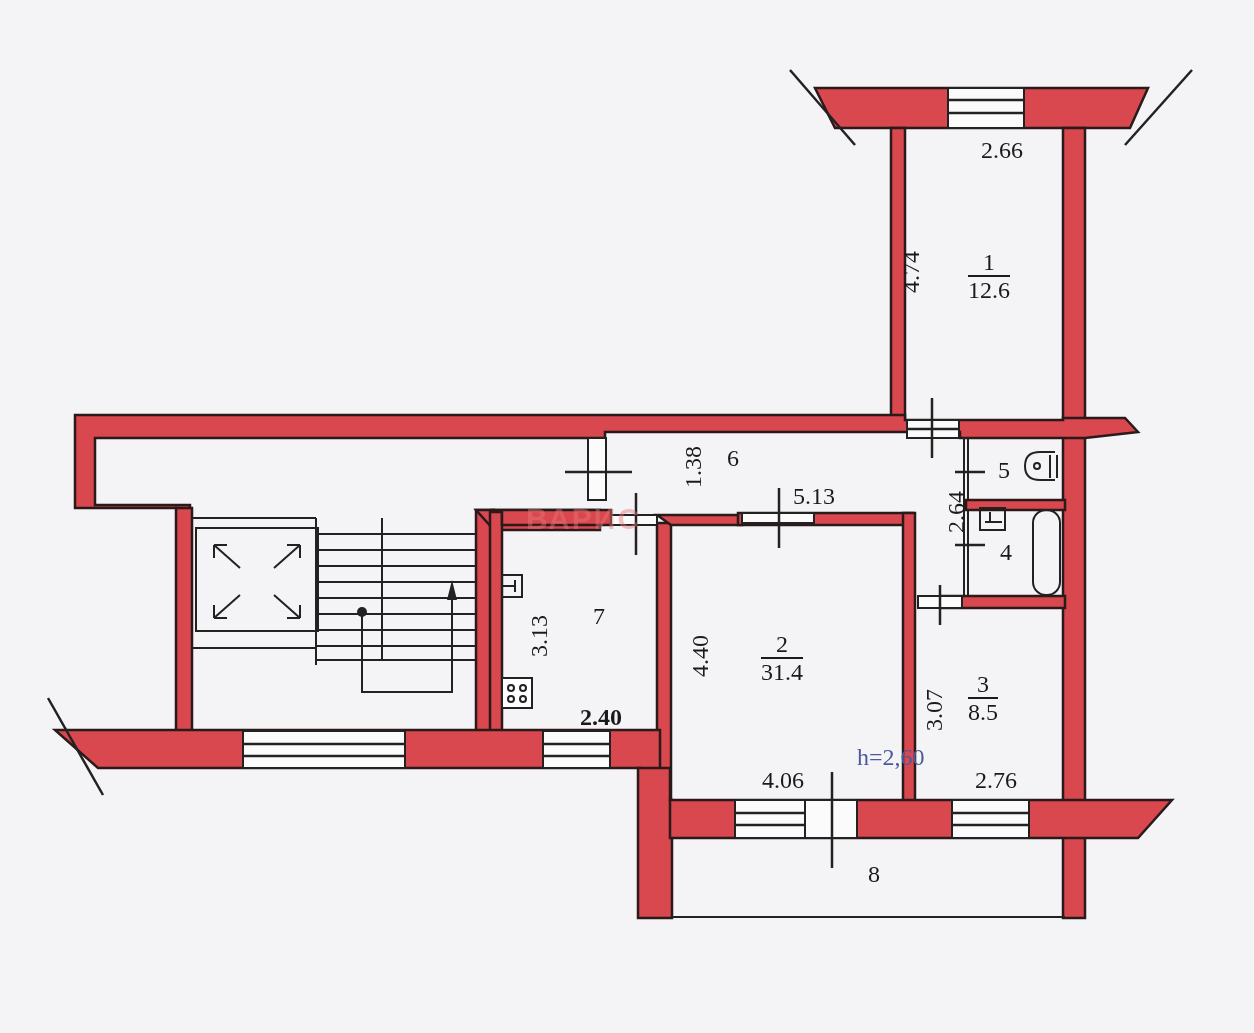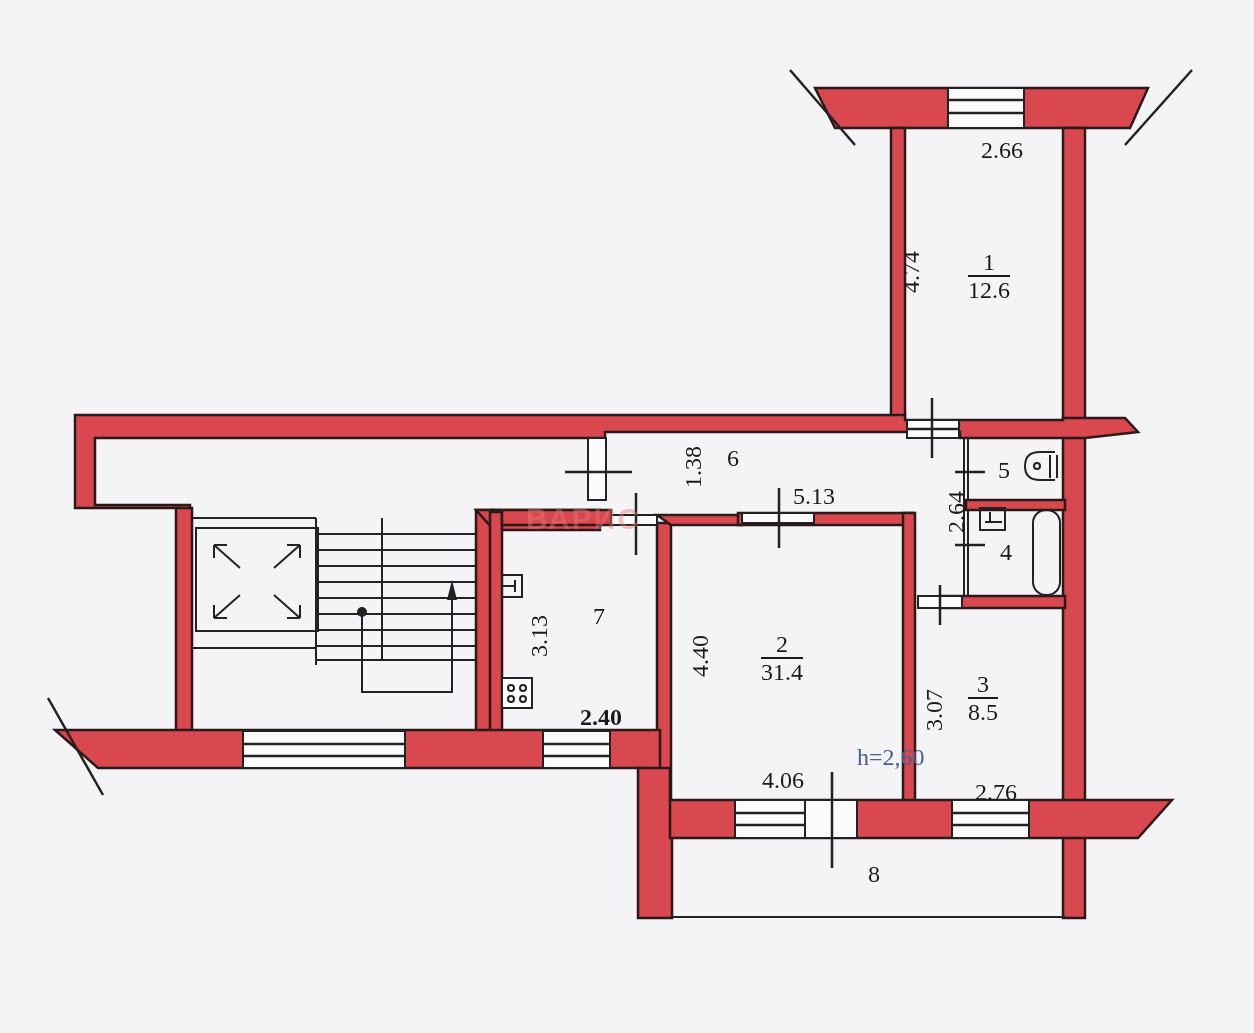--- a/index.html
+++ b/index.html
@@ -198,17 +198,17 @@
   <span class="den">31.4</span>
 </div>
 <div class="lbl height" style="left:817px;top:745px;">h=2,60</div>
 <div class="lbl" style="left:762px;top:768px;">4.06</div>
 
 <div class="lbl rot" style="left:913px;top:698px;">3.07</div>
 <div class="frac" style="left:968px;top:672px;">
   <span class="num">3</span>
   <span class="den">8.5</span>
 </div>
-<div class="lbl" style="left:975px;top:768px;margin-top:12px;">2.76</div>
+<div class="lbl" style="left:975px;top:768px;">2.76</div>
 
 <div class="lbl" style="left:868px;top:862px;">8</div>
 
 <div class="wm">ВАРИС</div>
 
 </body></html>

